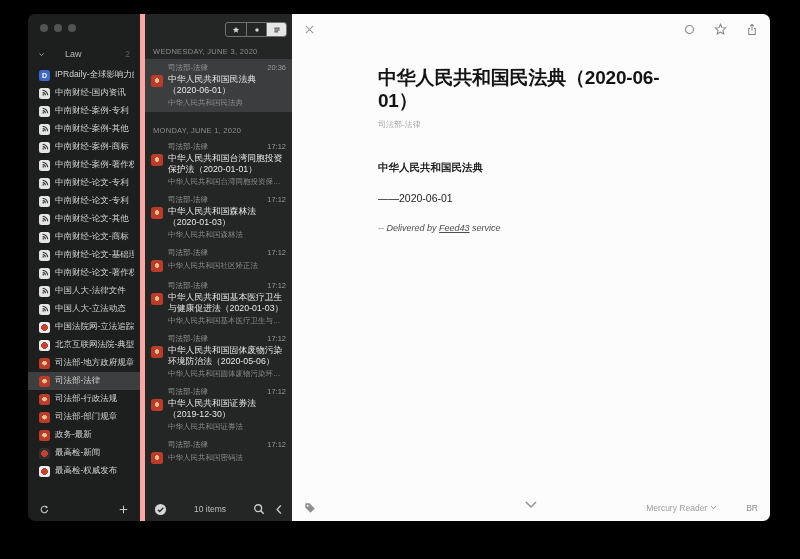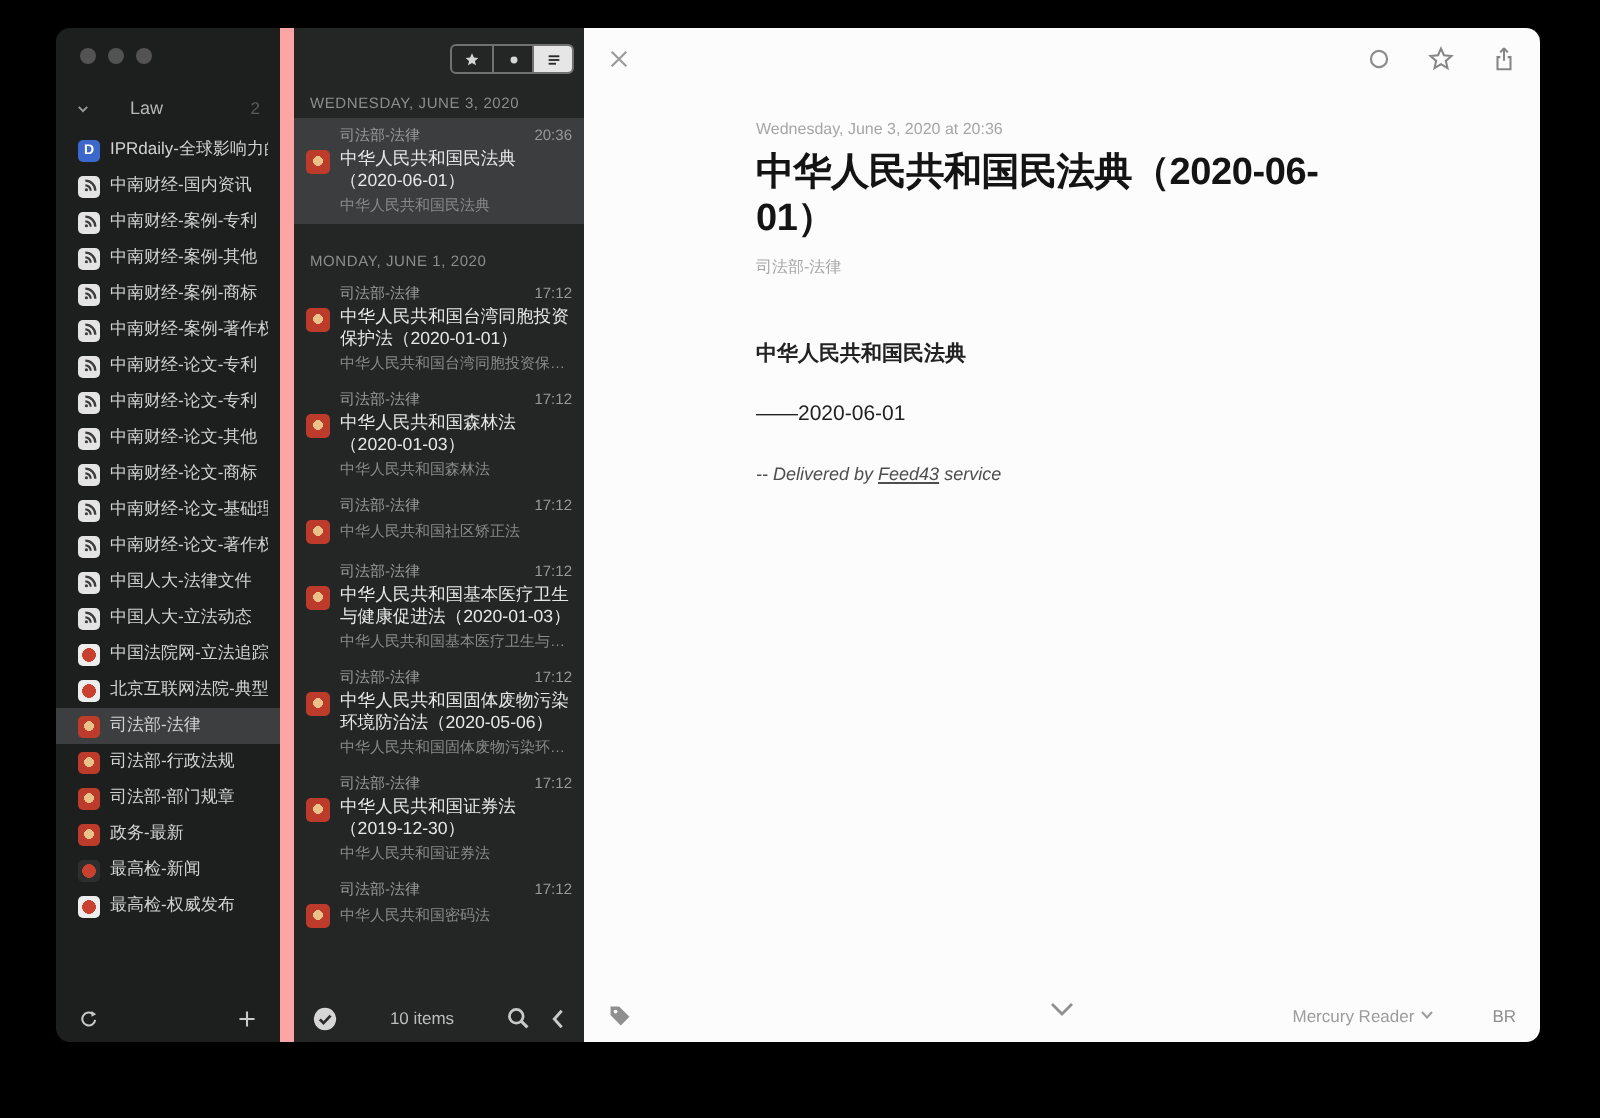--- a/index.html
+++ b/index.html
@@ -22,21 +22,21 @@
   .icn-iprdaily{background:#3c68cc;}
   .icn-emblem{background:radial-gradient(circle at 50% 46%, #eac189 0 2.4px, #bc3b2a 2.5px);}
   .icn-round-red-white{background:radial-gradient(circle at 50% 50%, #c8402e 0 3.4px, #ededed 3.5px);}
   .icn-round-red-dark{background:radial-gradient(circle at 50% 50%, #c8402e 0 3.4px, #2e2e2e 3.5px);}
   .s-label{font-size:8.5px;color:#d2d2d2;white-space:nowrap;overflow:hidden;}
   .sidebar-footer{height:23px;display:flex;align-items:center;padding:0 11px;}
   .sidebar-footer svg{width:11px;height:11px;}
   .sf-spacer{flex:1;}
 
   
-  .listcol{width:152px;background:#242525;display:flex;flex-direction:column;flex-shrink:0;border-left:7px solid #fca5a5;box-sizing:border-box;}
+  .listcol{width:152px;background:#242525;display:flex;flex-direction:column;flex-shrink:0;border-left:5px solid #fca5a5;box-sizing:border-box;}
   .listcol-header{height:26px;display:flex;justify-content:flex-end;align-items:flex-start;padding:8px 5px 0;box-sizing:border-box;}
   .segmented{display:flex;border:1px solid #717171;border-radius:3px;overflow:hidden;height:13px;}
   .seg{width:20px;display:flex;align-items:center;justify-content:center;background:transparent;border:none;padding:0;}
   .seg+.seg{border-left:1px solid #717171;}
   .seg svg{width:8px;height:8px;display:block;}
   .seg.sel{background:#e6e6e6;}
   .articles{flex:1;padding-top:2px;overflow:hidden;}
   .a-header{font-size:7.5px;color:#8d8d8d;letter-spacing:.3px;margin:5px 8px 3px;}
   .a-section + .a-section{margin-top:14px;}
   .a-item{padding:4px 6px 5px 6px;}
@@ -242,20 +242,24 @@
   <div class="s-item">
     <span class="s-icon icn-round-red-white"></span>
     <span class="s-label">中国法院网-立法追踪</span>
   </div>
 
   <div class="s-item">
     <span class="s-icon icn-round-red-white"></span>
     <span class="s-label">北京互联网法院-典型案例</span>
   </div>
 
+  <div class="s-item">
+    <span class="s-icon icn-emblem"></span>
+    <span class="s-label">司法部-地方政府规章</span>
+  </div>
 
   <div class="s-item sel">
     <span class="s-icon icn-emblem"></span>
     <span class="s-label">司法部-法律</span>
   </div>
 
   <div class="s-item">
     <span class="s-icon icn-emblem"></span>
     <span class="s-label">司法部-行政法规</span>
   </div>
@@ -483,21 +487,20 @@
         <button class="iconbtn">
           <svg width="12" height="13" viewBox="0 0 12 14">
               <path d="M2.5 6 H4 M8 6 H9.5 V12.5 H2.5 V6 H4" fill="none" stroke="#858585" stroke-width="1.1"></path>
               <path d="M6 1.5 V8 M6 1.2 L4 3.4 M6 1.2 L8 3.4" fill="none" stroke="#858585" stroke-width="1.1"></path>
             </svg>
         </button>
       </div>
     </div>
 
     <div class="reader-content">
-      <div class="r-date">Wednesday, June 3, 2020 at 20:36</div>
       <h1 class="r-title">中华人民共和国民法典（2020-06-01）</h1>
       <div class="r-feed">司法部-法律</div>
       <p class="r-heading">中华人民共和国民法典</p>
       <p class="r-line">——2020-06-01</p>
       <p class="r-byline"><span>-- Delivered by </span><span class="r-link">Feed43</span><span> service</span></p>
     </div>
 
     <div class="reader-footer">
       <button class="iconbtn">
         <svg width="12" height="12" viewBox="0 0 14 14">

